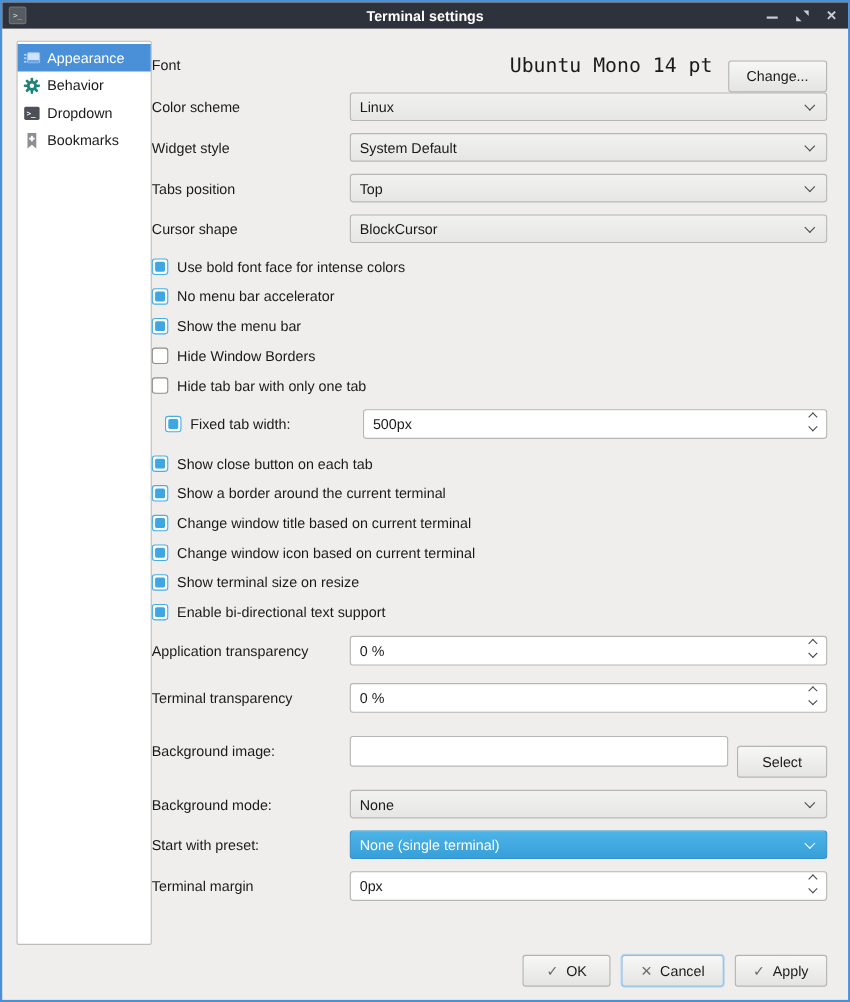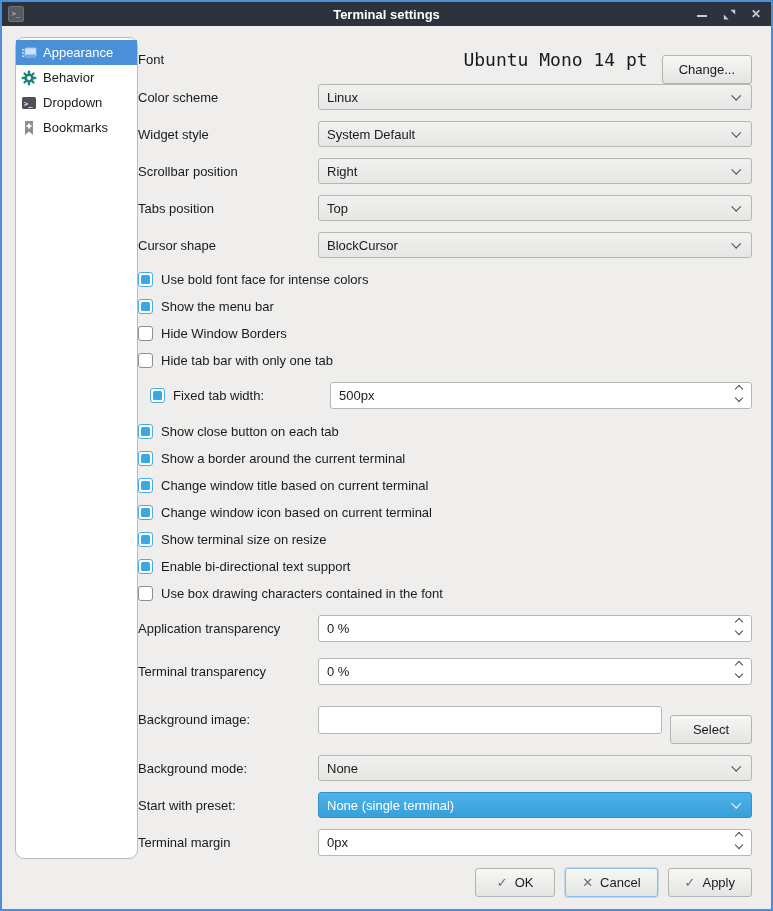--- a/index.html
+++ b/index.html
@@ -12,21 +12,21 @@
   }
   
   .titlebar{position:relative;height:24px;background:#2d323c;display:flex;align-items:center;}
   .titlebar .appicon{position:absolute;left:6px;top:4px;width:16px;height:16px;background:#565b62;border:1px solid #6c727a;border-radius:2px;color:#d7dadd;font-family:"DejaVu Sans Mono",monospace;font-size:7px;line-height:14px;text-align:center;}
   .titlebar .title{flex:1;text-align:center;color:#ffffff;font-weight:bold;font-size:13px;}
   .wbtns{position:absolute;right:8px;top:0;height:24px;display:flex;align-items:center;gap:13px;}
   .wbtn{width:14px;height:14px;display:flex;align-items:center;justify-content:center;color:#c9ced4;cursor:pointer;}
   .min-glyph{width:10px;height:2px;background:#c9ced4;margin-top:4px;}
   .close-glyph{font-size:12px;font-weight:bold;line-height:1;}
   
-  .sidebar{position:absolute;left:13px;top:35px;width:123px;height:822px;background:#ffffff;border:1px solid #bcbcb9;border-radius:9px;padding-top:2px;}
+  .sidebar{position:absolute;left:13px;top:35px;width:123px;height:822px;background:#ffffff;border:1px solid #bcbcb9;border-radius:2px;padding-top:2px;}
   .side-item{display:flex;align-items:center;gap:6px;height:25px;padding-left:5px;cursor:pointer;}
   .side-item .lbl{white-space:nowrap;}
   .side-item.selected{background:#4a90d9;color:#ffffff;}
   .side-item svg{flex:0 0 16px;}
   
   .main{position:absolute;left:136px;top:26px;right:19px;padding-top:16px;}
   .row{display:flex;align-items:center;margin-bottom:11px;}
   .row .flabel{width:180px;flex-shrink:0;}
   .ctrl{flex:1;position:relative;height:26px;border:1px solid #b6b6b3;border-radius:3px;display:flex;align-items:center;}
   
@@ -147,27 +147,20 @@
     </div>
 
     <div class="row">
       <span class="flabel">Widget style</span>
       <div class="ctrl select">
         <span>System Default</span>
         <i class="chev"></i>
       </div>
     </div>
 
-    <div class="row">
-      <span class="flabel">Scrollbar position</span>
-      <div class="ctrl select">
-        <span>Right</span>
-        <i class="chev"></i>
-      </div>
-    </div>
 
     <div class="row">
       <span class="flabel">Tabs position</span>
       <div class="ctrl select">
         <span>Top</span>
         <i class="chev"></i>
       </div>
     </div>
 
     <div class="row">
@@ -175,20 +168,24 @@
       <div class="ctrl select">
         <span>BlockCursor</span>
         <i class="chev"></i>
       </div>
     </div>
 
     <div class="cbgroup">
       <div class="cbrow">
         <span class="cb checked"></span>
         <span>Use bold font face for intense colors</span>
+      </div>
+      <div class="cbrow">
+        <span class="cb checked"></span>
+        <span>No menu bar accelerator</span>
       </div>
       <div class="cbrow">
         <span class="cb checked"></span>
         <span>Show the menu bar</span>
       </div>
       <div class="cbrow">
         <span class="cb"></span>
         <span>Hide Window Borders</span>
       </div>
       <div class="cbrow">
@@ -226,24 +223,20 @@
         <span class="cb checked"></span>
         <span>Change window icon based on current terminal</span>
       </div>
       <div class="cbrow">
         <span class="cb checked"></span>
         <span>Show terminal size on resize</span>
       </div>
       <div class="cbrow">
         <span class="cb checked"></span>
         <span>Enable bi-directional text support</span>
-      </div>
-      <div class="cbrow">
-        <span class="cb"></span>
-        <span>Use box drawing characters contained in the font</span>
       </div>
     </div>
 
     <div class="row" style="margin-bottom:16px;">
       <span class="flabel">Application transparency</span>
       <div class="ctrl spin">
         <span>0 %</span>
         <span class="spinbtns">
             <i class="up"></i>
             <i class="dn"></i>

